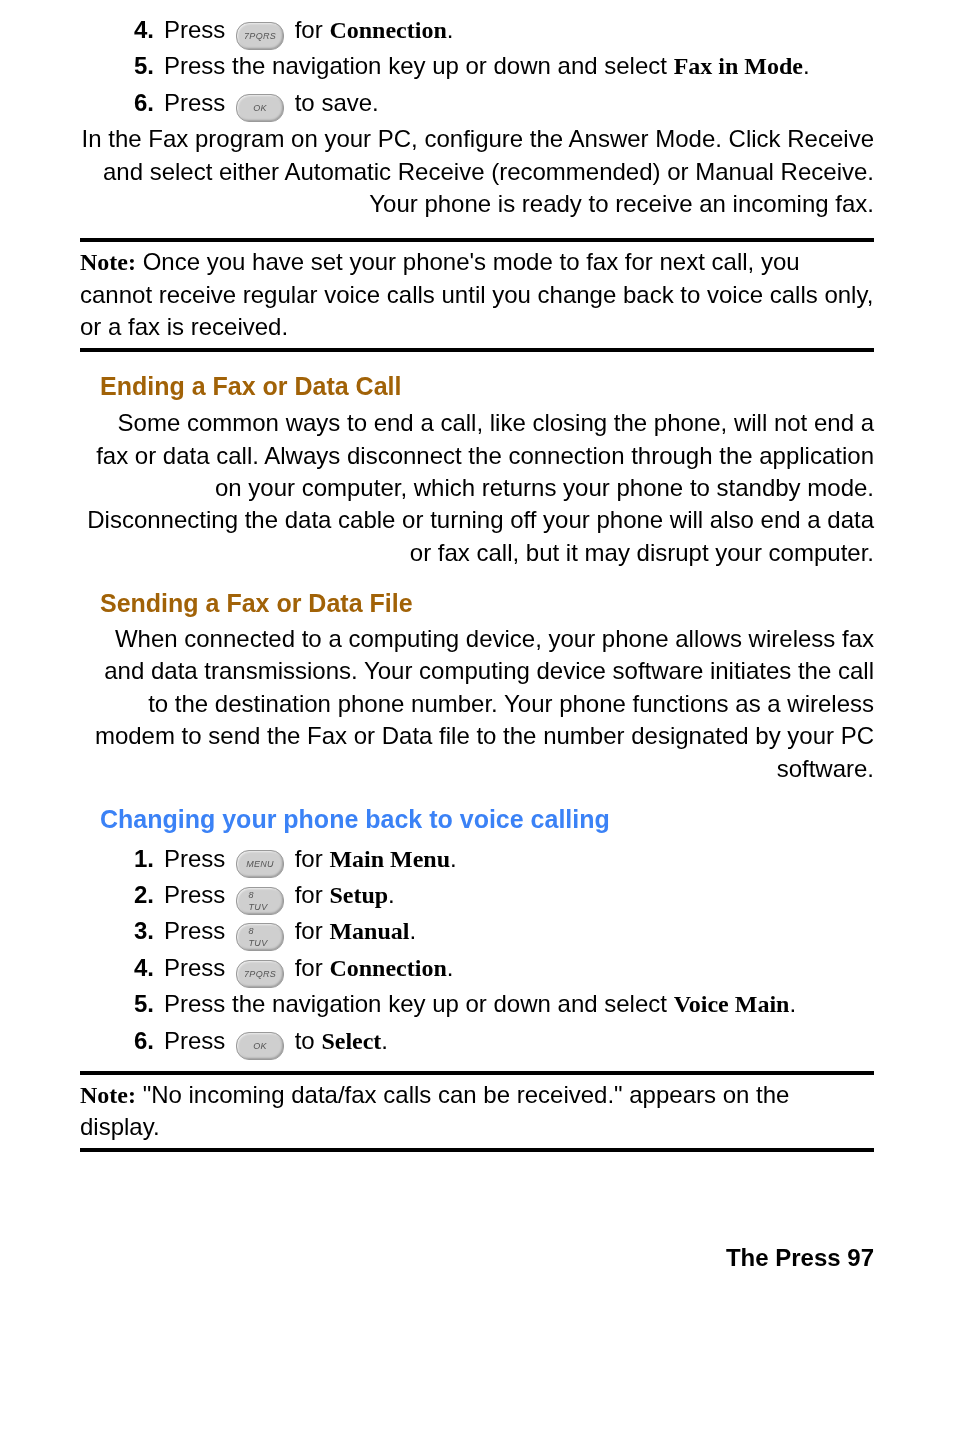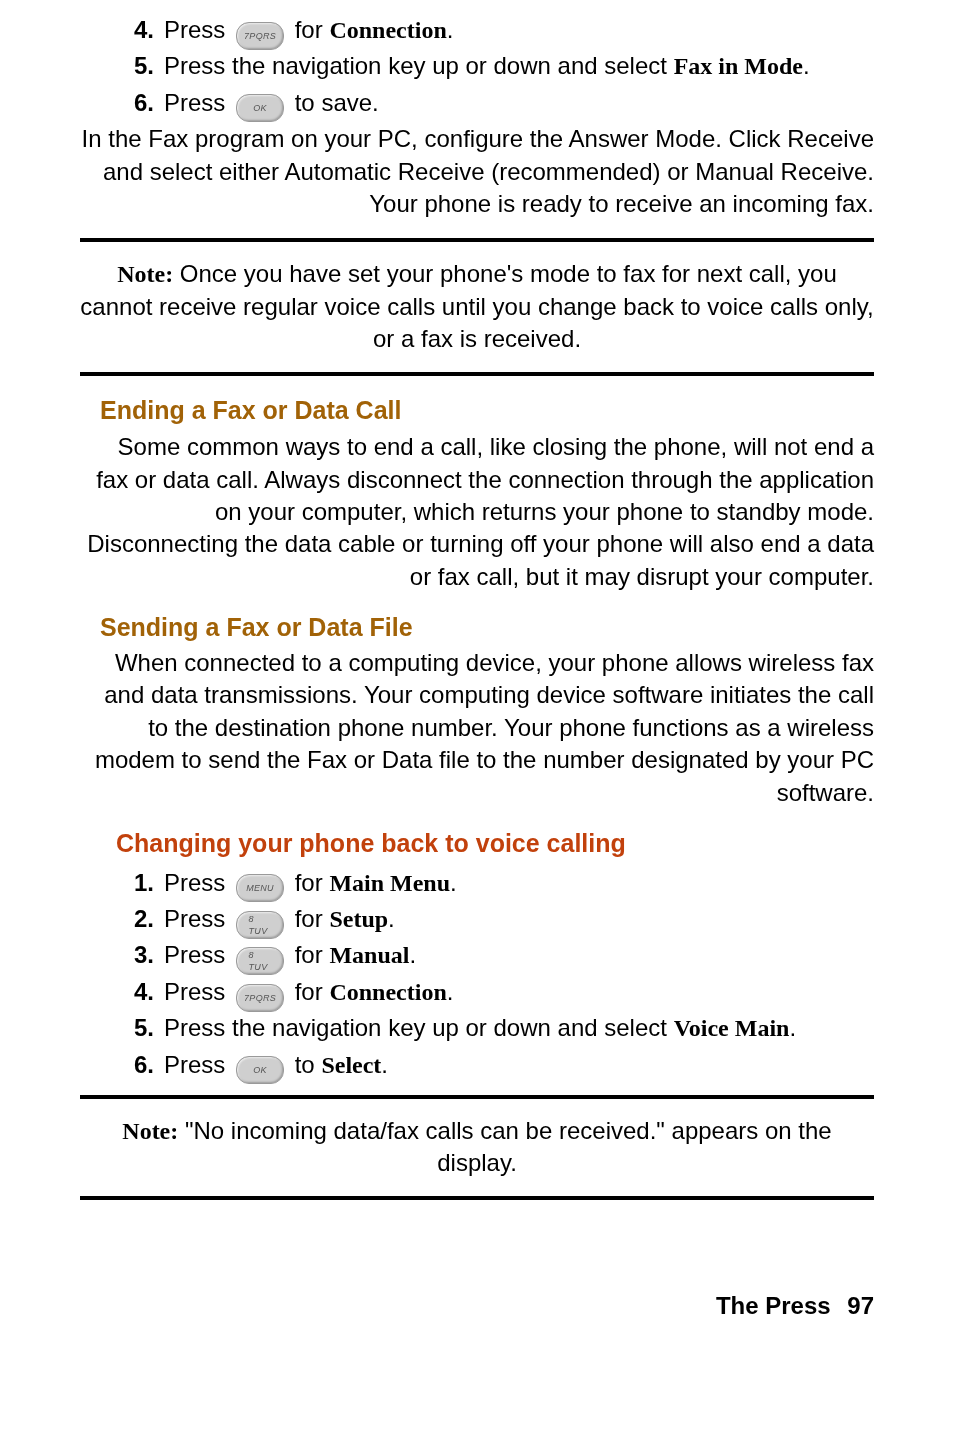--- a/index.html
+++ b/index.html
@@ -69,44 +69,42 @@
     border-top: 4px solid #000;
     margin: 14px 0 4px 0;
   }
   .hr-thick-below {
     border: 0;
     border-top: 4px solid #000;
     margin: 4px 0 18px 0;
   }
   .note {
     font-size: 24px;
-    margin: 16px 0;
-    text-align: center;
+    margin: 4px 0;
   }
   .bold { font-weight: 700; font-family: Liberation Serif, serif; }
   .heading-blue {
     color: #a16207;
     font-weight: 700;
     font-size: 25px;
     margin: 10px 0 2px 20px;
   }
   .heading-pink {
-    color: #c2410c;
+    color: #3b82f6;
     font-weight: 700;
     font-size: 25px;
-    margin: 12px 0 6px 36px;
+    margin: 12px 0 6px 20px;
   }
   .footer {
     text-align: right;
     font-weight: 700;
     font-size: 24px;
     margin-top: 90px;
   }
   .footer .pn {
-    margin-left: 10px;
   }
   .sans-roman {
     font-family: "Helvetica Neue", Helvetica, Arial, sans-serif;
   }
 </style>
 </head>
 <body>
 
 <div class="num-list">
   <div class="num-item">

